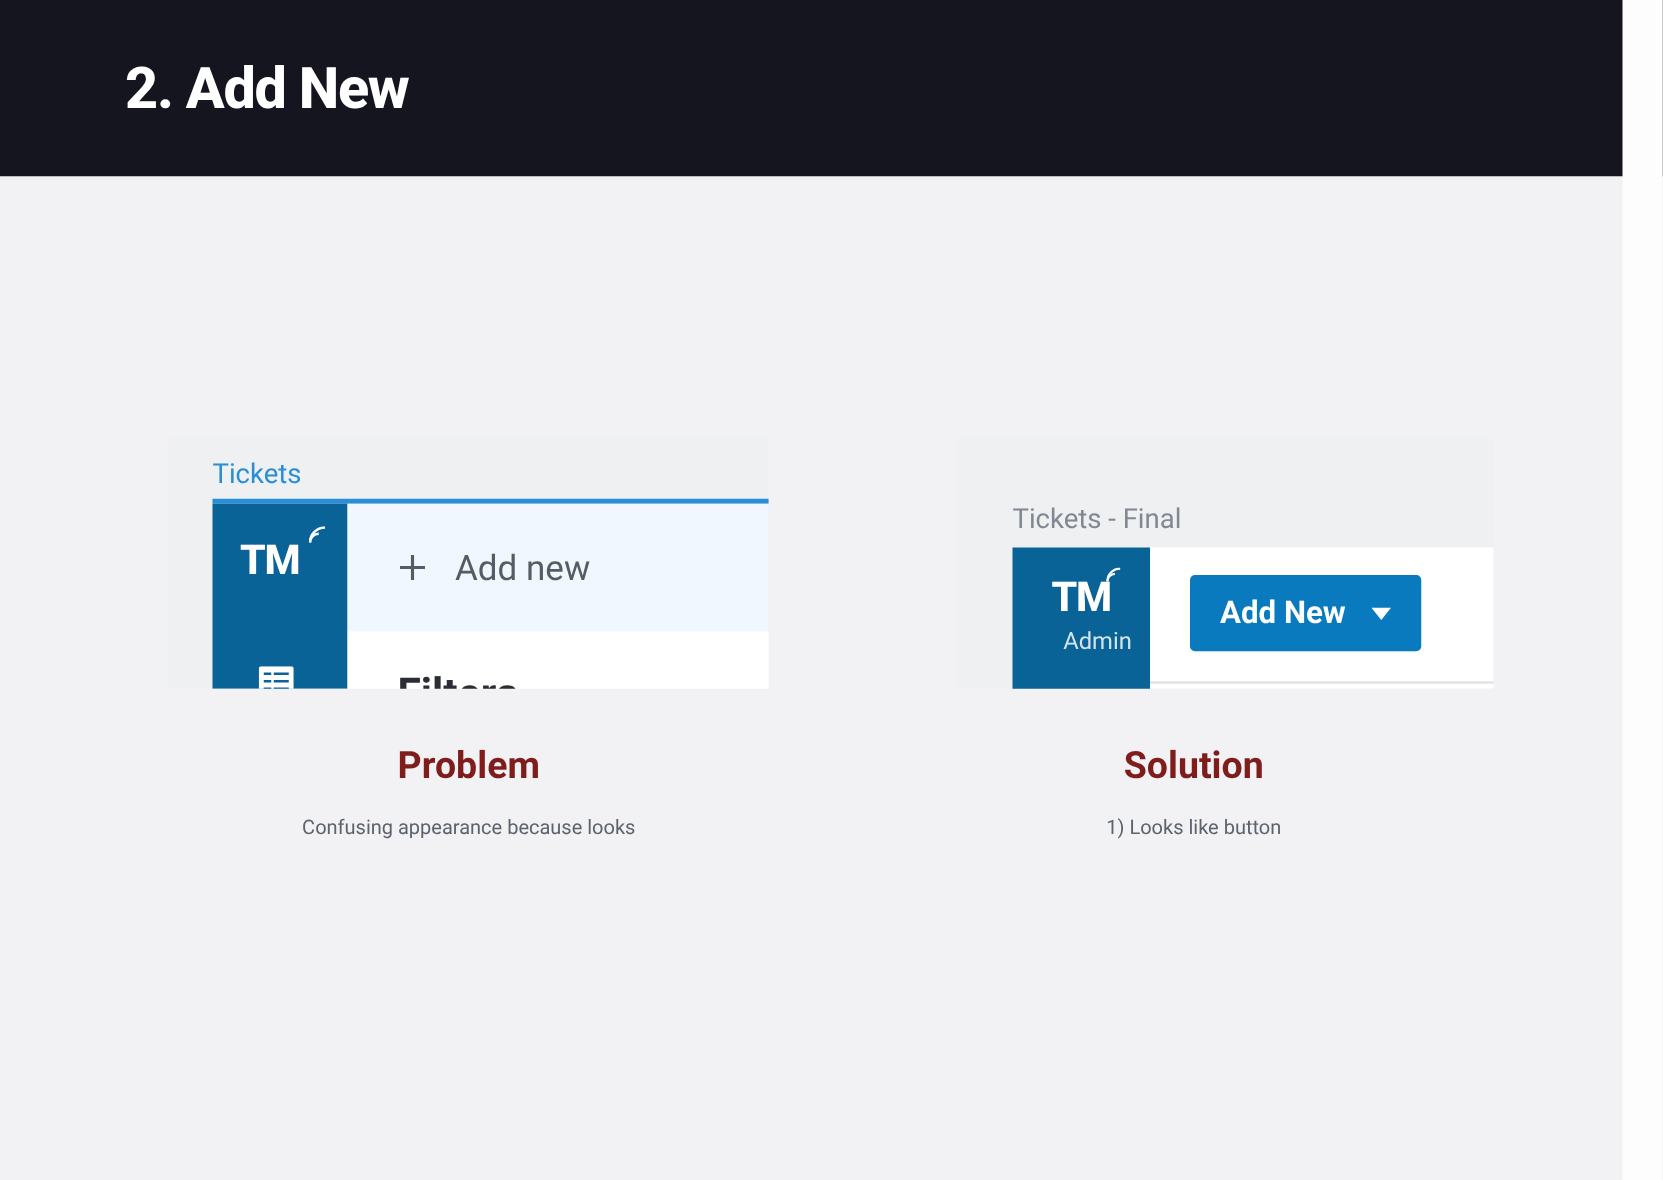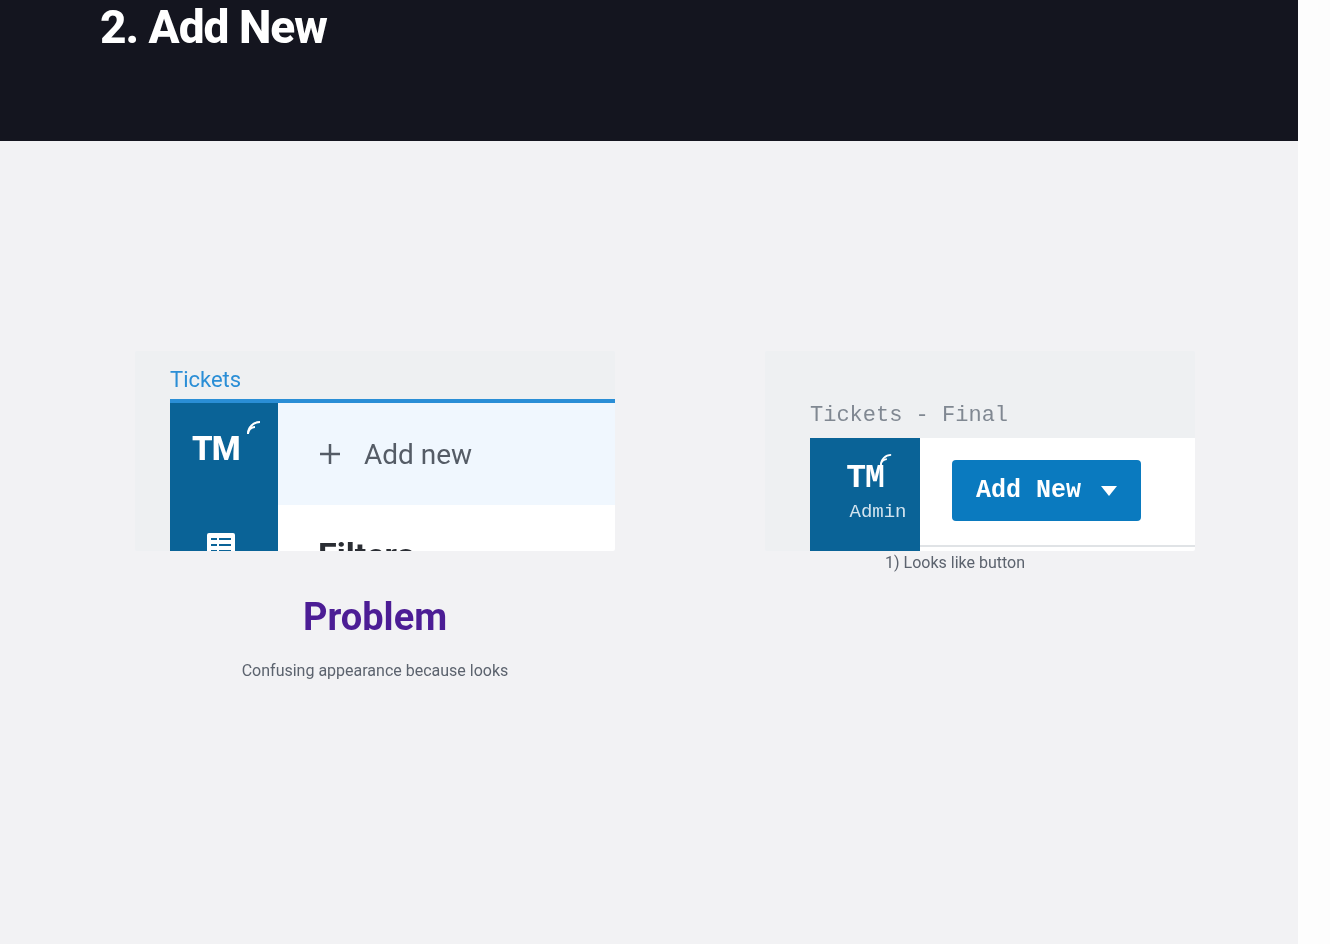--- a/index.html
+++ b/index.html
@@ -7,20 +7,21 @@
     font-family: -apple-system, BlinkMacSystemFont, "Segoe UI", Roboto, Helvetica, Arial, sans-serif;
     background: #f2f2f4;
     width: 1330px;
     height: 944px;
     position: relative;
   }
   .header {
     background: #14151f;
     height: 141px;
     display: flex;
+    align-items: center;
     padding-left: 100px;
   }
   .header h1 {
     color: #fff;
     font-size: 46px;
     font-weight: 800;
     letter-spacing: -1px;
   }
   .content {
     display: flex;
@@ -113,21 +114,20 @@
     font-size: 34px;
     font-weight: 700;
     padding-bottom: 4px;
   }
   .mock-problem .filters-row span{
     transform: translateY(14px);
   }
   .mock-solution {
     width: 430px;
     margin-left: 50px;
-    font-family: Liberation Mono, monospace;
   }
   .mock-solution .tab-label {
     position: absolute;
     left: 45px;
     top: 52px;
     color: #808892;
     font-size: 22px;
   }
   .mock-solution .sidebar-box {
     position: absolute;
@@ -185,23 +185,23 @@
     color: #fff;
     font-weight: 700;
     font-size: 25px;
     padding: 16px 24px;
     border-radius: 4px;
     display: inline-flex;
     align-items: center;
     gap: 20px;
   }
   .caption-title {
-    font-size: 38px;
+    font-size: 30px;
     font-weight: 700;
-    color: #4c1d95;
+    color: #7f1d1d;
     margin-top: 44px;
     margin-bottom: 20px;
   }
   .caption-body {
     font-size: 16px;
     color: #5c636e;
     text-align: center;
     line-height: 1.5;
   }
   .scroll-track {
@@ -274,20 +274,21 @@
       <div class="main-area">
         <div class="addnew-button">
           <span>Add New</span>
           <svg width="16" height="10" viewBox="0 0 16 10">
             <polygon points="0,0 16,0 8,10" fill="#fff"></polygon>
           </svg>
         </div>
       </div>
       <div class="divider"></div>
     </div>
+    <div class="caption-title">Solution</div>
     <div class="caption-body">
       <span>1) Looks like button</span><br>
     </div>
   </div>
 
 </div>
 
 <div class="scroll-track"></div>
 
 </body></html>

